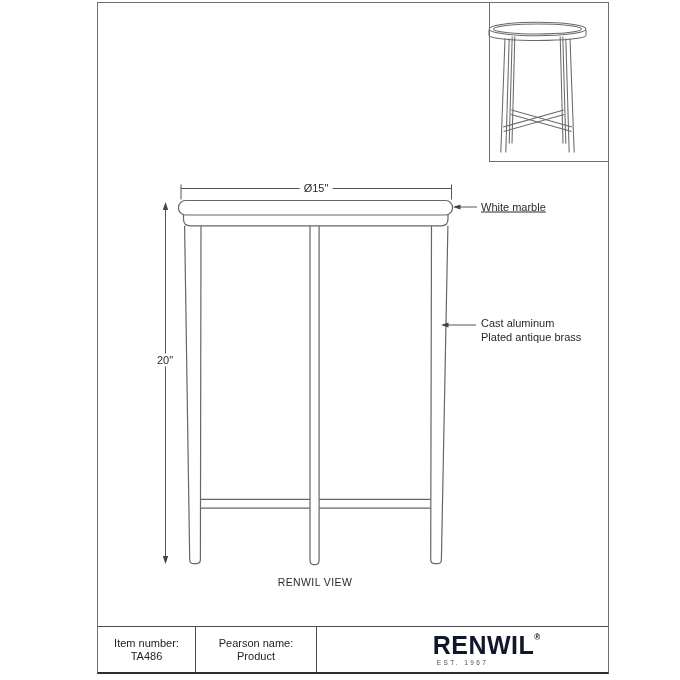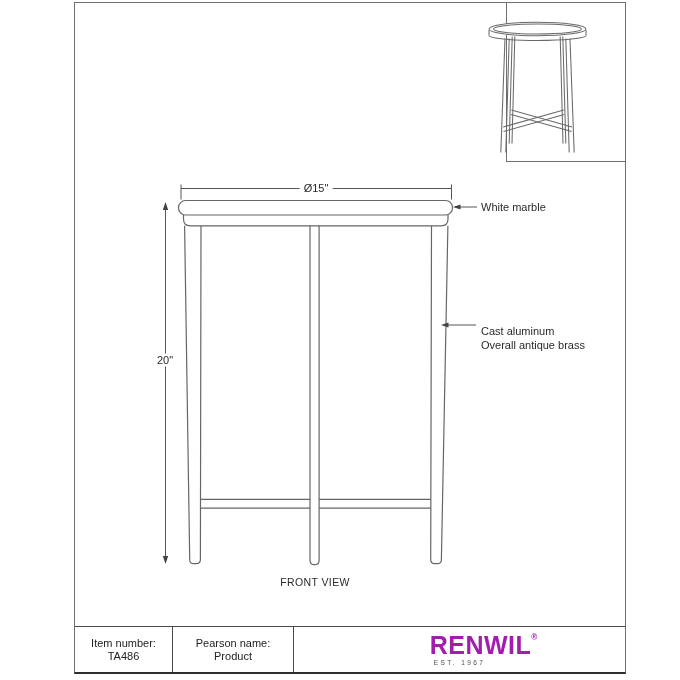--- a/index.html
+++ b/index.html
@@ -2,21 +2,21 @@
 <html><head>
 <meta charset="utf-8">
 <style>
   html,body{margin:0;padding:0;background:#ffffff;}
   .page{
     position:relative;width:680px;height:680px;background:#fff;overflow:hidden;
     font-family:"Liberation Sans", sans-serif;color:#2a2a2a;
   }
   
   .sheet{
-    position:absolute;left:74px;top:2px;width:552px;height:672px;
+    position:absolute;left:97px;top:2px;width:512px;height:672px;
     box-sizing:border-box;
     border:1.5px solid #6f6f6f;
     border-bottom:2.5px solid #2e2e2e;
     background:transparent;
     padding-left:7px;
   }
   
   .thumb-box{
     position:absolute;top:0;right:0;width:119px;height:159px;
     box-sizing:border-box;
@@ -24,40 +24,40 @@
     border-bottom:1.4px solid #6f6f6f;
     background:#fff;
   }
   
   .draw{position:absolute;left:0;top:0;width:680px;height:680px;}
   
   .lbl{position:absolute;font-size:11px;line-height:13px;color:#2a2a2a;white-space:nowrap;}
   .lbl.dim{background:#fff;padding:0 4px;transform:translate(-50%,-50%);}
   .lbl.callout{transform:translateY(-50%);}
   .lbl.caption{font-size:10.5px;letter-spacing:0.4px;transform:translate(-50%,-50%);}
-  .callout-stack{position:absolute;font-size:11px;line-height:13.5px;color:#2a2a2a;white-space:nowrap;margin-top:8px;}
+  .callout-stack{position:absolute;font-size:11px;line-height:13.5px;color:#2a2a2a;white-space:nowrap;}
   
   .footer{
     position:absolute;left:0;right:0;bottom:0;height:46px;
     display:flex;border-top:1.3px solid #4a4a4a;box-sizing:border-box;background:#fff;
   }
   .cell{
     box-sizing:border-box;border-right:1.3px solid #4a4a4a;
     display:flex;flex-direction:column;align-items:center;justify-content:center;
     font-size:11px;line-height:13px;text-align:center;color:#222;
   }
   .cell.c1{width:98px;}
   .cell.c2{width:121px;}
   .cell.c3{width:152px;}
   .cell.c4{flex:1;border-right:none;}
   .brand{
     display:flex;flex-direction:column;align-items:center;justify-content:center;line-height:1;
   }
   .brand-name{
-    font-size:25px;font-weight:bold;letter-spacing:0.5px;color:#a21caf;
+    font-size:25px;font-weight:bold;letter-spacing:0.5px;color:#0f172a;
     transform:scaleY(1.02);
     margin-left:48px;
   }
   .brand-name sup{font-size:8px;vertical-align:14px;letter-spacing:0;}
   .brand-tagline{font-size:6.5px;letter-spacing:2.4px;color:#4a4a4a;margin-top:2px;}
 </style>
 </head>
 <body>
 
 <div class="page">
@@ -150,20 +150,20 @@
         <line x1="586" y1="30" x2="586" y2="35.5"></line>
         <path d="M489,35.5 A48.5,5 0 0 0 586,35.5"></path>
         <ellipse cx="537.5" cy="29" rx="48.5" ry="6.8" fill="#ffffff"></ellipse>
         <ellipse cx="537.5" cy="29" rx="44" ry="5"></ellipse>
       </g>
     </g>
   </svg>
 
   <div class="lbl dim" style="left:316px;top:188px;">Ø15"</div>
   <div class="lbl dim" style="left:165px;top:360px;">20"</div>
-  <div class="lbl callout" style="left:481px;top:207px;">White marble</div>
+  <div class="lbl callout" style="left:481px;top:207px;text-decoration:underline;">White marble</div>
   <div class="callout-stack" style="left:481px;top:317px;">
     <div>Cast aluminum</div>
-    <div>Overall antique brass</div>
+    <div>Plated antique brass</div>
   </div>
-  <div class="lbl caption" style="left:315px;top:582px;">FRONT VIEW</div>
+  <div class="lbl caption" style="left:315px;top:582px;">RENWIL VIEW</div>
 
 </div>
 
 </body></html>

